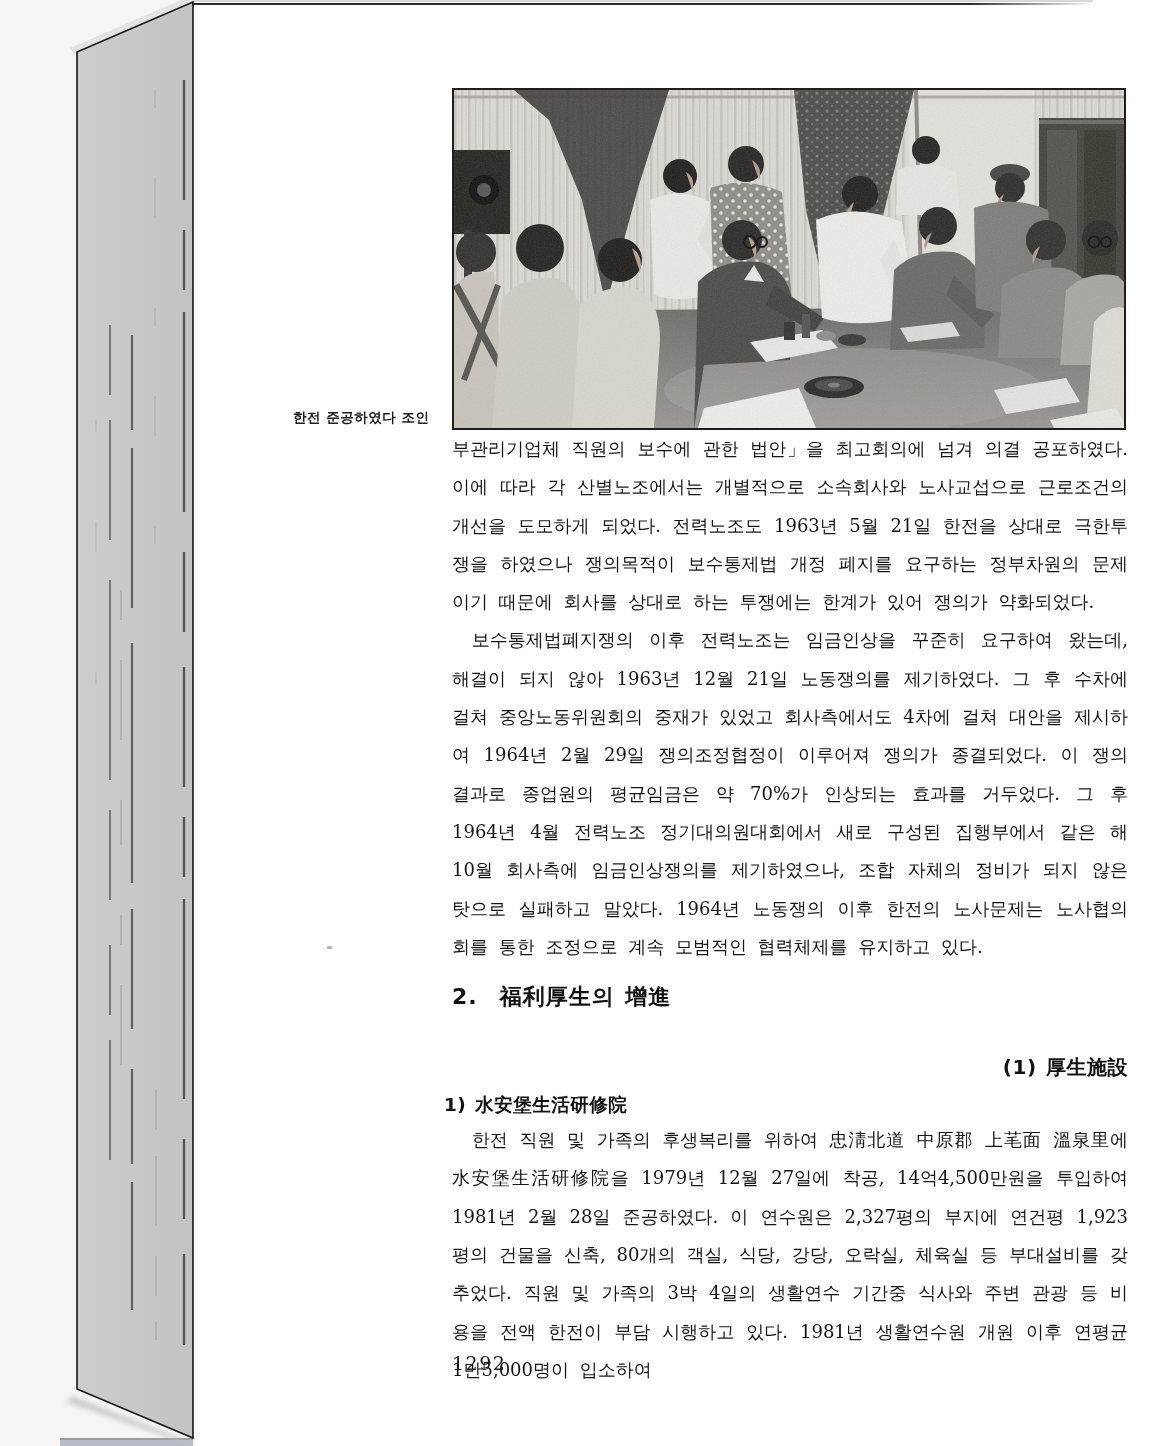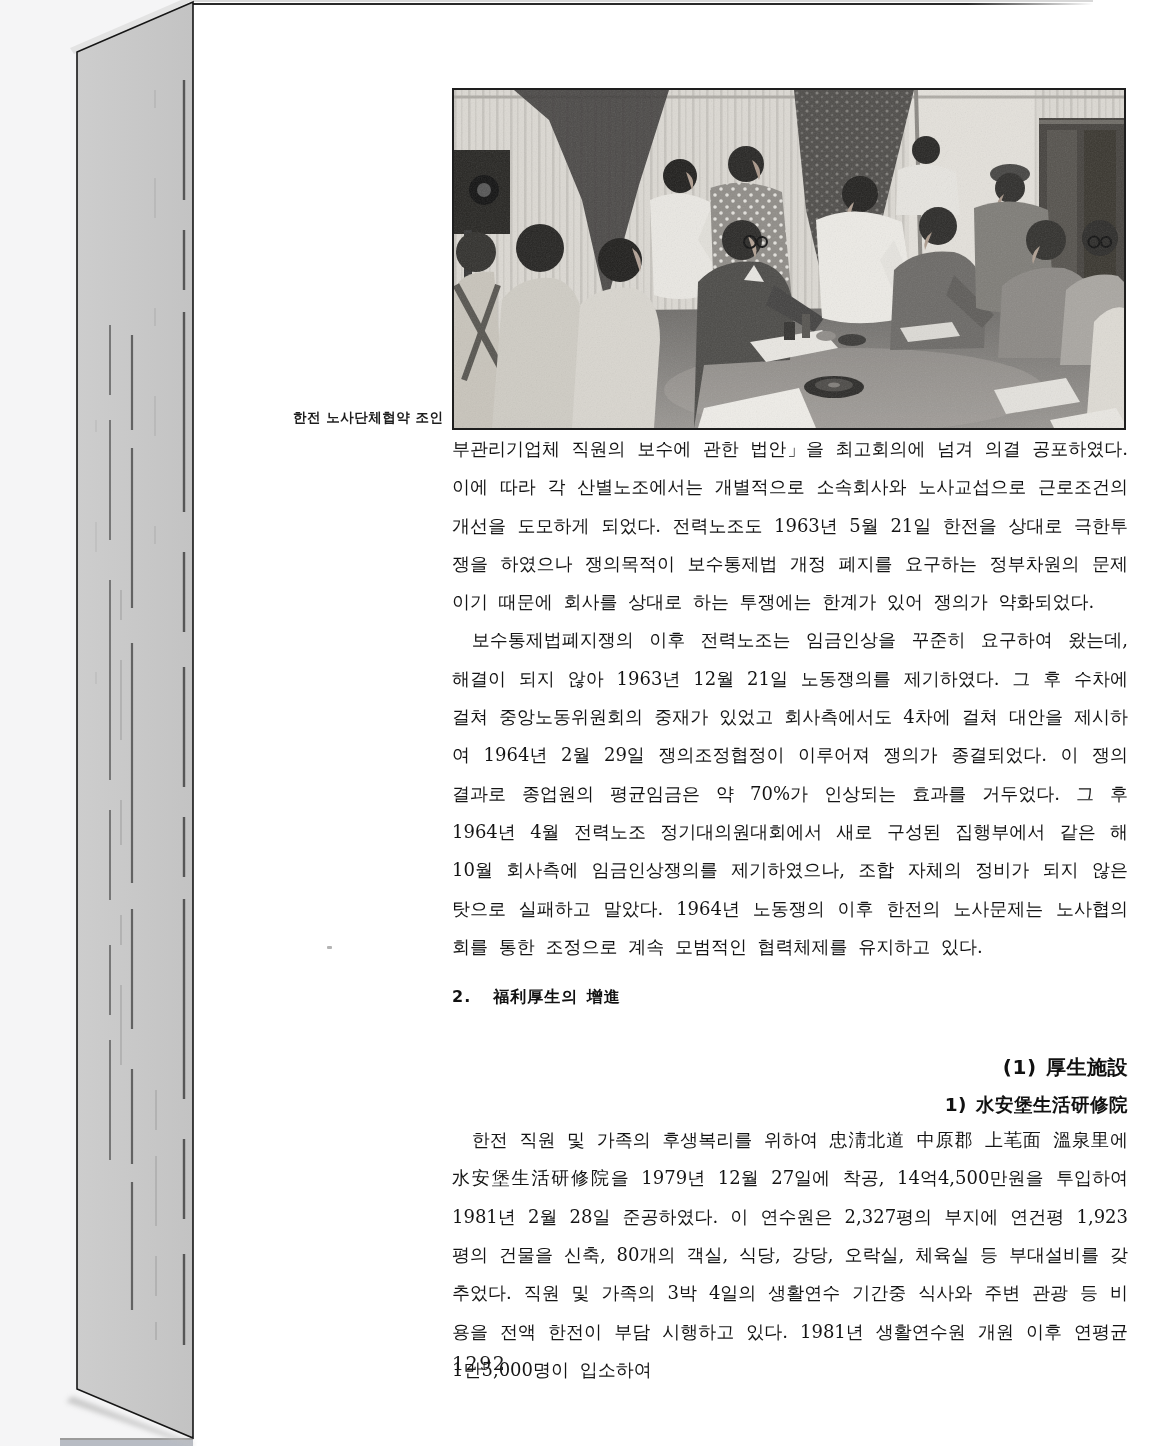--- a/index.html
+++ b/index.html
@@ -45,35 +45,35 @@
     position:absolute;left:259px;top:430px;width:676px;
     font-size:18px;line-height:38.3px;color:#141414;
     text-align:justify;word-spacing:5px;
   }
   .para{margin:0;}
   .para.indent{text-indent:1.1em;}
 
   .sec-head{
     margin:16px 0 0 0;
     font-family:"DejaVu Sans","Liberation Sans",sans-serif;
-    font-size:16px;font-weight:bold;color:#111;line-height:30px;
+    font-size:22px;font-weight:bold;color:#111;line-height:30px;
     text-align:left;word-spacing:2px;letter-spacing:1px;
   }
   .sec-head .sec-num{margin-right:22px;}
   .sub-head-1{
     margin:42px 0 0 -8px;
     font-family:"DejaVu Sans","Liberation Sans",sans-serif;
     font-size:20px;font-weight:bold;color:#111;line-height:26px;
     text-align:right;letter-spacing:.5px;word-spacing:2px;
   }
   .sub-head-2{
     margin:13px 0 0 -8px;
     font-family:"DejaVu Sans","Liberation Sans",sans-serif;
     font-size:18.5px;font-weight:bold;color:#111;line-height:24px;
-    text-align:right;letter-spacing:.5px;word-spacing:2px;
+    text-align:left;letter-spacing:.5px;word-spacing:2px;
   }
   .after-heads{margin-top:4px;}
 
   .page-number{
     position:absolute;left:259px;top:1352px;
     font-size:19px;letter-spacing:1.5px;color:#1a1a1a;
   }
 
   
   .artifact-dot{
@@ -207,21 +207,21 @@
         <ellipse cx="398" cy="250" rx="14" ry="6" fill="#3a3937"></ellipse>
 
         <ellipse cx="380" cy="297" rx="30" ry="11" fill="#2b2a28"></ellipse>
         <ellipse cx="380" cy="295" rx="19" ry="6.5" fill="#4c4a47"></ellipse>
         <ellipse cx="380" cy="295" rx="6" ry="2.5" fill="#807d79"></ellipse>
 
         <rect x="0" y="0" width="670" height="338" filter="url(#grain)" opacity="0.16"></rect>
       </svg>
     </figure>
 
-    <figcaption class="caption">한전 노사단체협약 조인</figcaption>
+    <figcaption class="caption">한전 준공하였다 조인</figcaption>
 
     <div class="body-col">
       <p class="para">부관리기업체 직원의 보수에 관한 법안」을 최고회의에 넘겨 의결 공포하였다. 이에 따라 각 산별노조에서는 개별적으로 소속회사와 노사교섭으로 근로조건의 개선을 도모하게 되었다. 전력노조도 1963년 5월 21일 한전을 상대로 극한투쟁을 하였으나 쟁의목적이 보수통제법 개정 폐지를 요구하는 정부차원의 문제이기 때문에 회사를 상대로 하는 투쟁에는 한계가 있어 쟁의가 약화되었다.</p>
       <p class="para indent">보수통제법폐지쟁의 이후 전력노조는 임금인상을 꾸준히 요구하여 왔는데, 해결이 되지 않아 1963년 12월 21일 노동쟁의를 제기하였다. 그 후 수차에 걸쳐 중앙노동위원회의 중재가 있었고 회사측에서도 4차에 걸쳐 대안을 제시하여 1964년 2월 29일 쟁의조정협정이 이루어져 쟁의가 종결되었다. 이 쟁의 결과로 종업원의 평균임금은 약 70%가 인상되는 효과를 거두었다. 그 후 1964년 4월 전력노조 정기대의원대회에서 새로 구성된 집행부에서 같은 해 10월 회사측에 임금인상쟁의를 제기하였으나, 조합 자체의 정비가 되지 않은 탓으로 실패하고 말았다. 1964년 노동쟁의 이후 한전의 노사문제는 노사협의회를 통한 조정으로 계속 모범적인 협력체제를 유지하고 있다.</p>
 
       <h2 class="sec-head"><span class="sec-num">2.</span><span>福利厚生의 增進</span></h2>
 
       <h3 class="sub-head-1">(1) 厚生施設</h3>
       <h4 class="sub-head-2">1) 水安堡生活研修院</h4>
 

